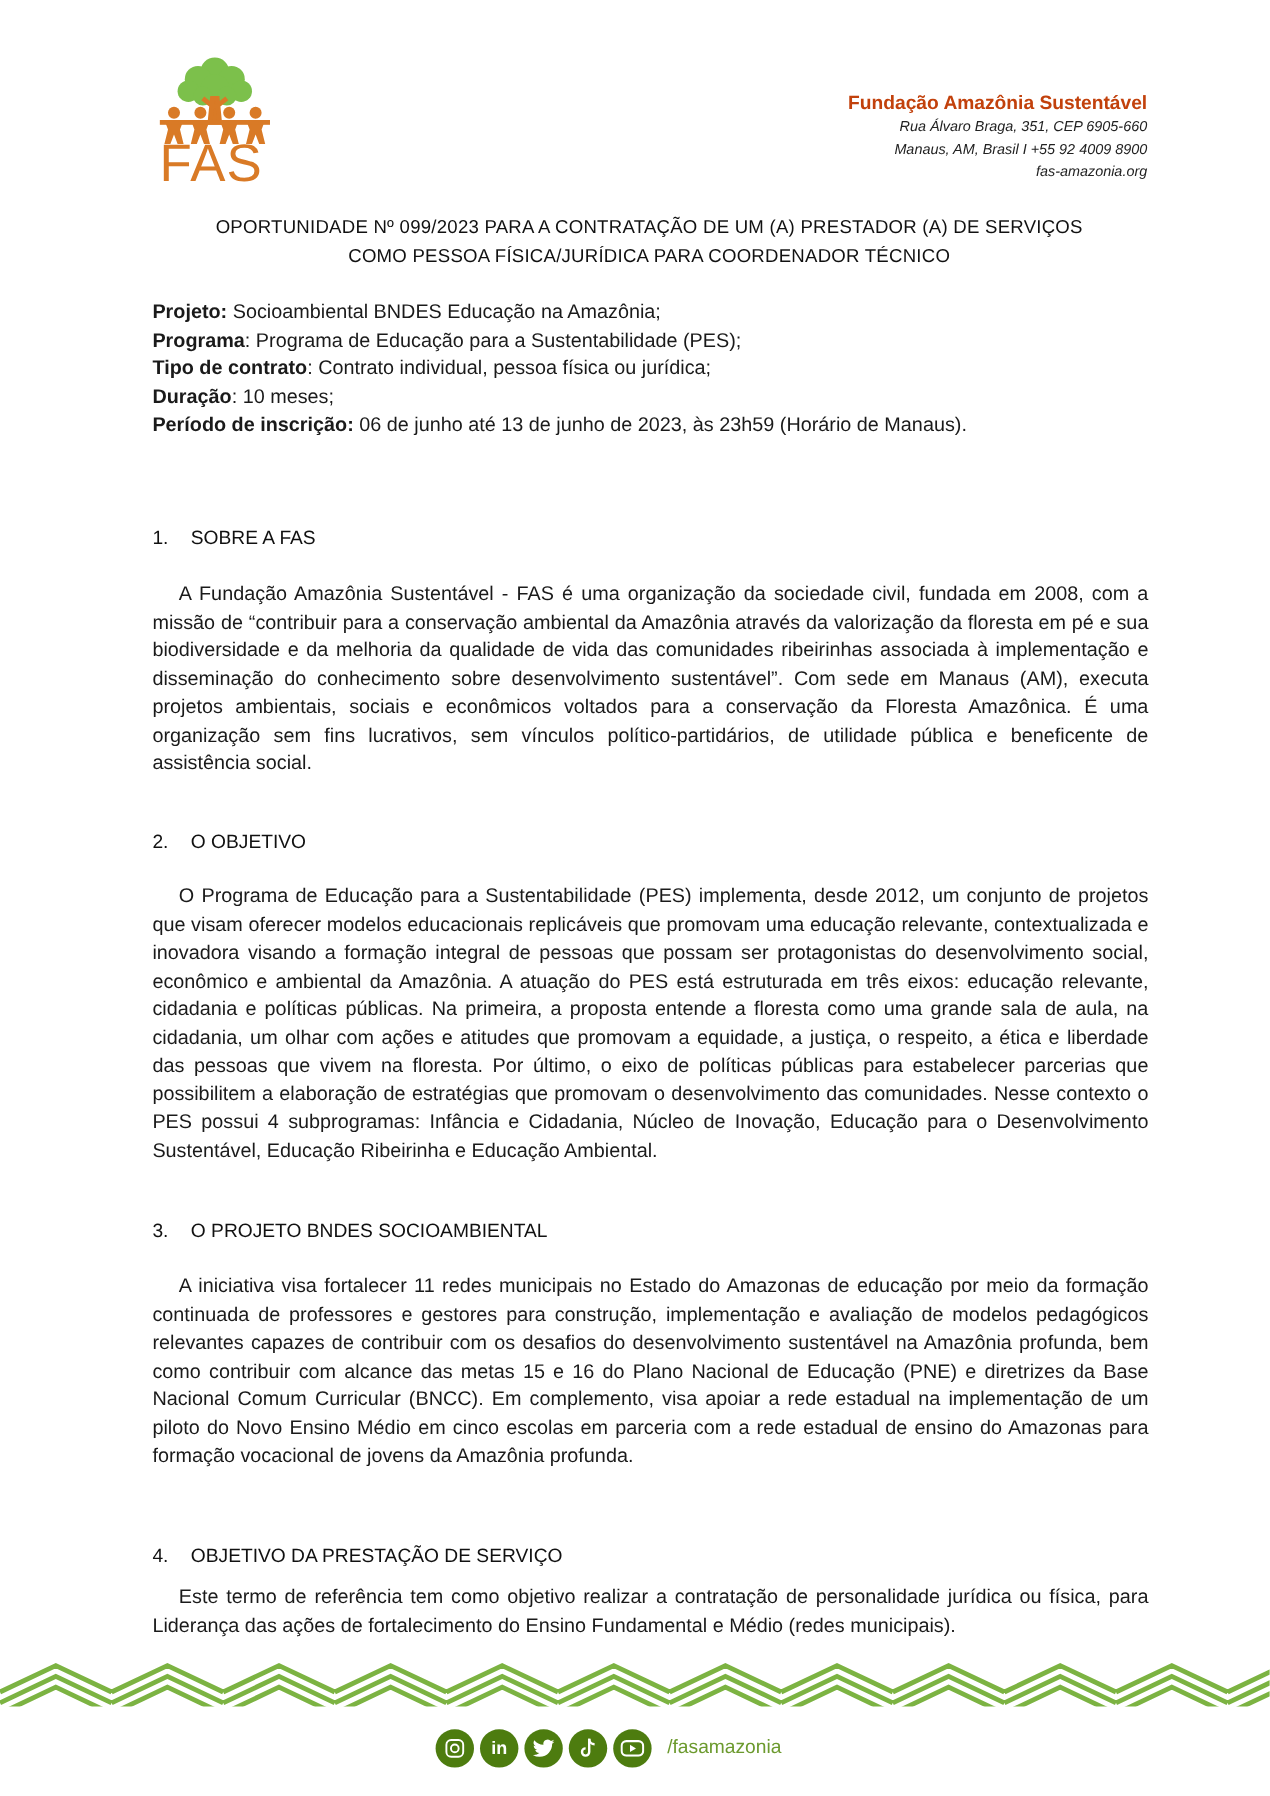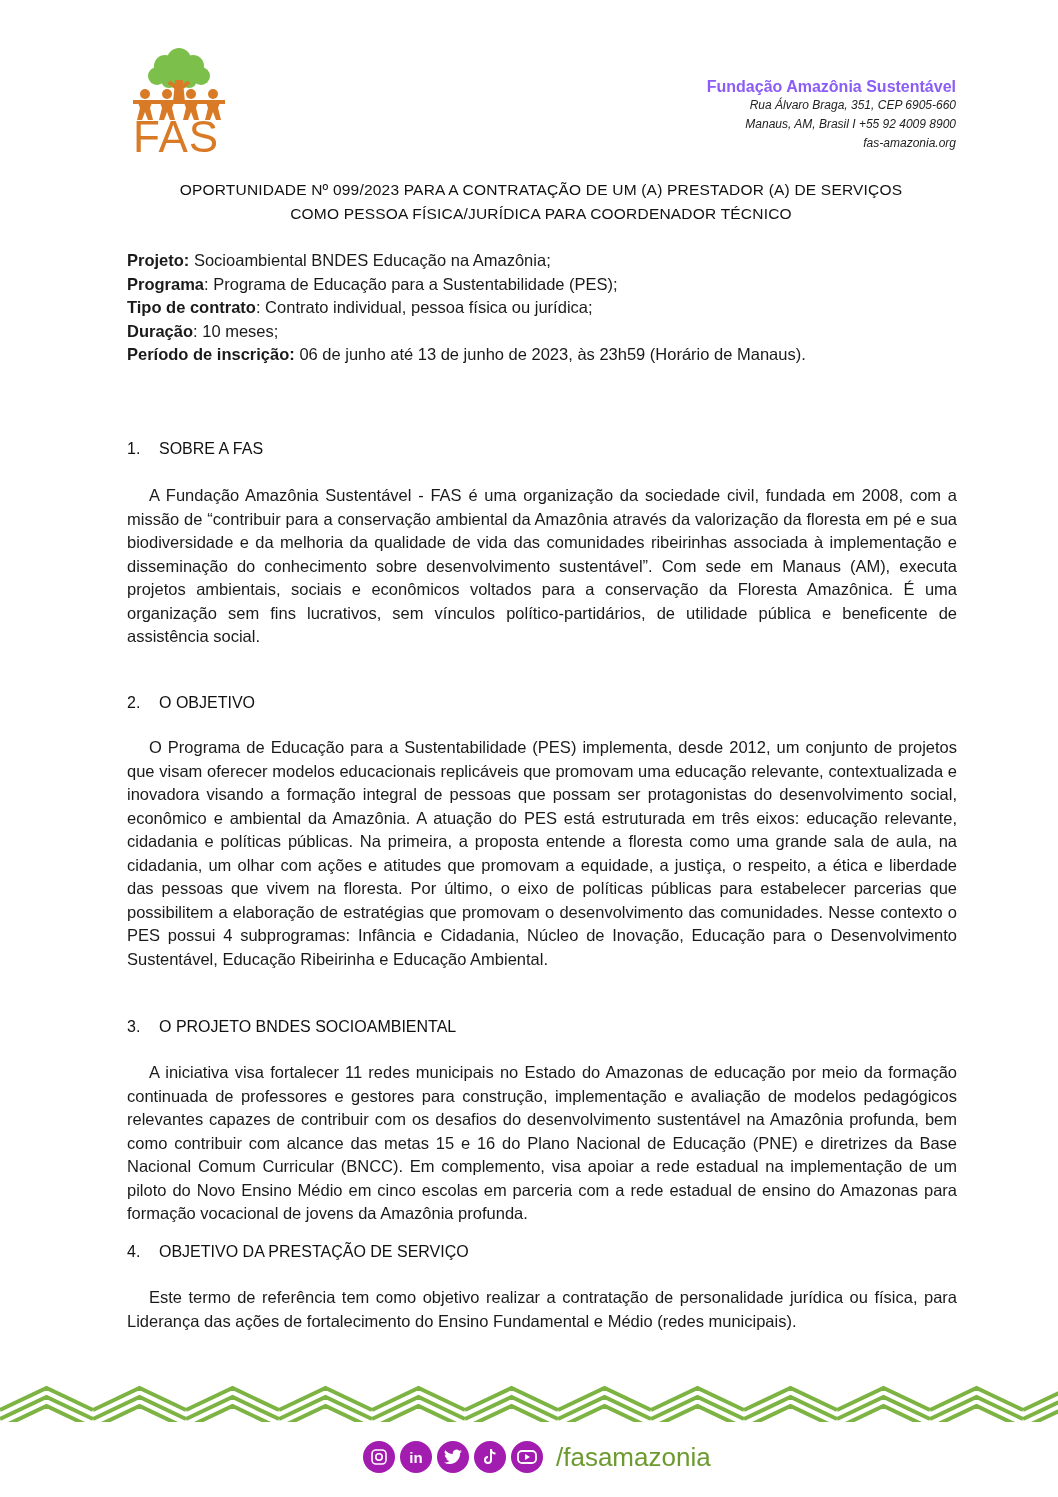--- a/index.html
+++ b/index.html
@@ -2,35 +2,35 @@
 <html><head>
 <meta charset="utf-8">
 <style>
   html, body { margin: 0; padding: 0; background: #ffffff; }
   body { width: 1058px; height: 1497px; position: relative; overflow: hidden;
          font-family: "Liberation Sans", "DejaVu Sans", sans-serif; color: #1a1a1a; }
   .logo { position: absolute; left: 133px; top: 42px; width: 92px; height: 118px; }
   .logo-text { position: absolute; left: 133px; top: 117px; font-size: 44px; font-weight: 400;
                color: #d97a26; letter-spacing: 1px; line-height: 40px; }
   .org { position: absolute; right: 102px; top: 77px; text-align: right; line-height: 19px; }
-  .org .name { font-size: 16px; font-weight: 700; color: #8b5cf6; }
+  .org .name { font-size: 16px; font-weight: 700; color: #c2410c; }
   .org .line { font-size: 12px; font-style: italic; color: #222; }
   .title { position: absolute; left: 120px; width: 842px; top: 178px; text-align: center;
            font-size: 15.5px; line-height: 24px; font-weight: 400; color: #111; letter-spacing: 0.2px; }
   .meta { position: absolute; left: 127px; top: 249px; width: 830px; font-size: 16.5px; line-height: 23.5px; color: #1a1a1a; }
   .meta b { font-weight: 700; }
   .section { position: absolute; left: 127px; width: 830px; }
   .section h2 { margin: 0; font-size: 16px; font-weight: 400; line-height: 20px; color: #111; }
   .section h2 .num { display: inline-block; width: 32px; }
   .section p { margin: 0; font-size: 16.5px; line-height: 23.5px; text-align: justify; text-indent: 22px; }
   .zigzag { position: absolute; left: 0; top: 1380px; width: 1058px; height: 42px; }
   .social { position: absolute; left: 363px; top: 1440px; height: 34px; display: flex; align-items: center; gap: 5px; }
-  .social .ic { width: 32px; height: 32px; border-radius: 50%; background: #a21caf; display: flex;
+  .social .ic { width: 32px; height: 32px; border-radius: 50%; background: #4d7c0f; display: flex;
                 align-items: center; justify-content: center; color: #fff; font-weight: 700; font-size: 15px; }
-  .social .handle { color: #6c9a2e; font-size: 26px; margin-left: 8px; font-weight: 400; }
+  .social .handle { color: #6c9a2e; font-size: 16px; margin-left: 8px; font-weight: 400; }
 </style>
 </head>
 <body>
 
 <div class="logo">
   <svg width="92" height="80" viewBox="0 0 92 80">
     <g fill="#7cc04b">
       <circle cx="46" cy="18" r="12"></circle>
       <circle cx="32" cy="24" r="11"></circle>
       <circle cx="60" cy="24" r="11"></circle>
@@ -84,23 +84,23 @@
 <div class="section" style="top:693px;">
   <h2><span class="num">2.</span><span>O OBJETIVO</span></h2>
   <p style="margin-top:23px;">O Programa de Educação para a Sustentabilidade (PES) implementa, desde 2012, um conjunto de projetos que visam oferecer modelos educacionais replicáveis que promovam uma educação relevante, contextualizada e inovadora visando a formação integral de pessoas que possam ser protagonistas do desenvolvimento social, econômico e ambiental da Amazônia. A atuação do PES está estruturada em três eixos: educação relevante, cidadania e políticas públicas. Na primeira, a proposta entende a floresta como uma grande sala de aula, na cidadania, um olhar com ações e atitudes que promovam a equidade, a justiça, o respeito, a ética e liberdade das pessoas que vivem na floresta. Por último, o eixo de políticas públicas para estabelecer parcerias que possibilitem a elaboração de estratégias que promovam o desenvolvimento das comunidades. Nesse contexto o PES possui 4 subprogramas: Infância e Cidadania, Núcleo de Inovação, Educação para o Desenvolvimento Sustentável, Educação Ribeirinha e Educação Ambiental.</p>
 </div>
 
 <div class="section" style="top:1017px;">
   <h2><span class="num">3.</span><span>O PROJETO BNDES SOCIOAMBIENTAL</span></h2>
   <p style="margin-top:24px;">A iniciativa visa fortalecer 11 redes municipais no Estado do Amazonas de educação por meio da formação continuada de professores e gestores para construção, implementação e avaliação de modelos pedagógicos relevantes capazes de contribuir com os desafios do desenvolvimento sustentável na Amazônia profunda, bem como contribuir com alcance das metas 15 e 16 do Plano Nacional de Educação (PNE) e diretrizes da Base Nacional Comum Curricular (BNCC). Em complemento, visa apoiar a rede estadual na implementação de um piloto do Novo Ensino Médio em cinco escolas em parceria com a rede estadual de ensino do Amazonas para formação vocacional de jovens da Amazônia profunda.</p>
 </div>
 
-<div class="section" style="top:1242px;">
+<div class="section" style="top:1288px;">
   <h2><span class="num">4.</span><span>OBJETIVO DA PRESTAÇÃO DE SERVIÇO</span></h2>
-  <p style="margin-top:24px;">Este termo de referência tem como objetivo realizar a contratação de personalidade jurídica ou física, para Liderança das ações de fortalecimento do Ensino Fundamental e Médio (redes municipais).</p>
+  <p style="margin-top:12px;">Este termo de referência tem como objetivo realizar a contratação de personalidade jurídica ou física, para Liderança das ações de fortalecimento do Ensino Fundamental e Médio (redes municipais).</p>
 </div>
 
 <svg class="zigzag" viewBox="0 0 1058 42" id="zig">
     <path d="M-93 30 L-46.5 8 L0 30 M0 30 L46.5 8 L93 30 M93 30 L139.5 8 L186 30 M186 30 L232.5 8 L279 30 M279 30 L325.5 8 L372 30 M372 30 L418.5 8 L465 30 M465 30 L511.5 8 L558 30 M558 30 L604.5 8 L651 30 M651 30 L697.5 8 L744 30 M744 30 L790.5 8 L837 30 M837 30 L883.5 8 L930 30 M930 30 L976.5 8 L1023 30 M1023 30 L1069.5 8 L1116 30 M1116 30 L1162.5 8 L1209 30 " stroke="#7cb342" stroke-width="4" fill="none"></path>
     <path d="M-93 39 L-46.5 17 L0 39 M0 39 L46.5 17 L93 39 M93 39 L139.5 17 L186 39 M186 39 L232.5 17 L279 39 M279 39 L325.5 17 L372 39 M372 39 L418.5 17 L465 39 M465 39 L511.5 17 L558 39 M558 39 L604.5 17 L651 39 M651 39 L697.5 17 L744 39 M744 39 L790.5 17 L837 39 M837 39 L883.5 17 L930 39 M930 39 L976.5 17 L1023 39 M1023 39 L1069.5 17 L1116 39 M1116 39 L1162.5 17 L1209 39 " stroke="#7cb342" stroke-width="4" fill="none"></path>
     <path d="M-93 48 L-46.5 26 L0 48 M0 48 L46.5 26 L93 48 M93 48 L139.5 26 L186 48 M186 48 L232.5 26 L279 48 M279 48 L325.5 26 L372 48 M372 48 L418.5 26 L465 48 M465 48 L511.5 26 L558 48 M558 48 L604.5 26 L651 48 M651 48 L697.5 26 L744 48 M744 48 L790.5 26 L837 48 M837 48 L883.5 26 L930 48 M930 48 L976.5 26 L1023 48 M1023 48 L1069.5 26 L1116 48 M1116 48 L1162.5 26 L1209 48 " stroke="#7cb342" stroke-width="4" fill="none"></path>
   </svg>
 
 <div class="social">
   <div class="ic">

